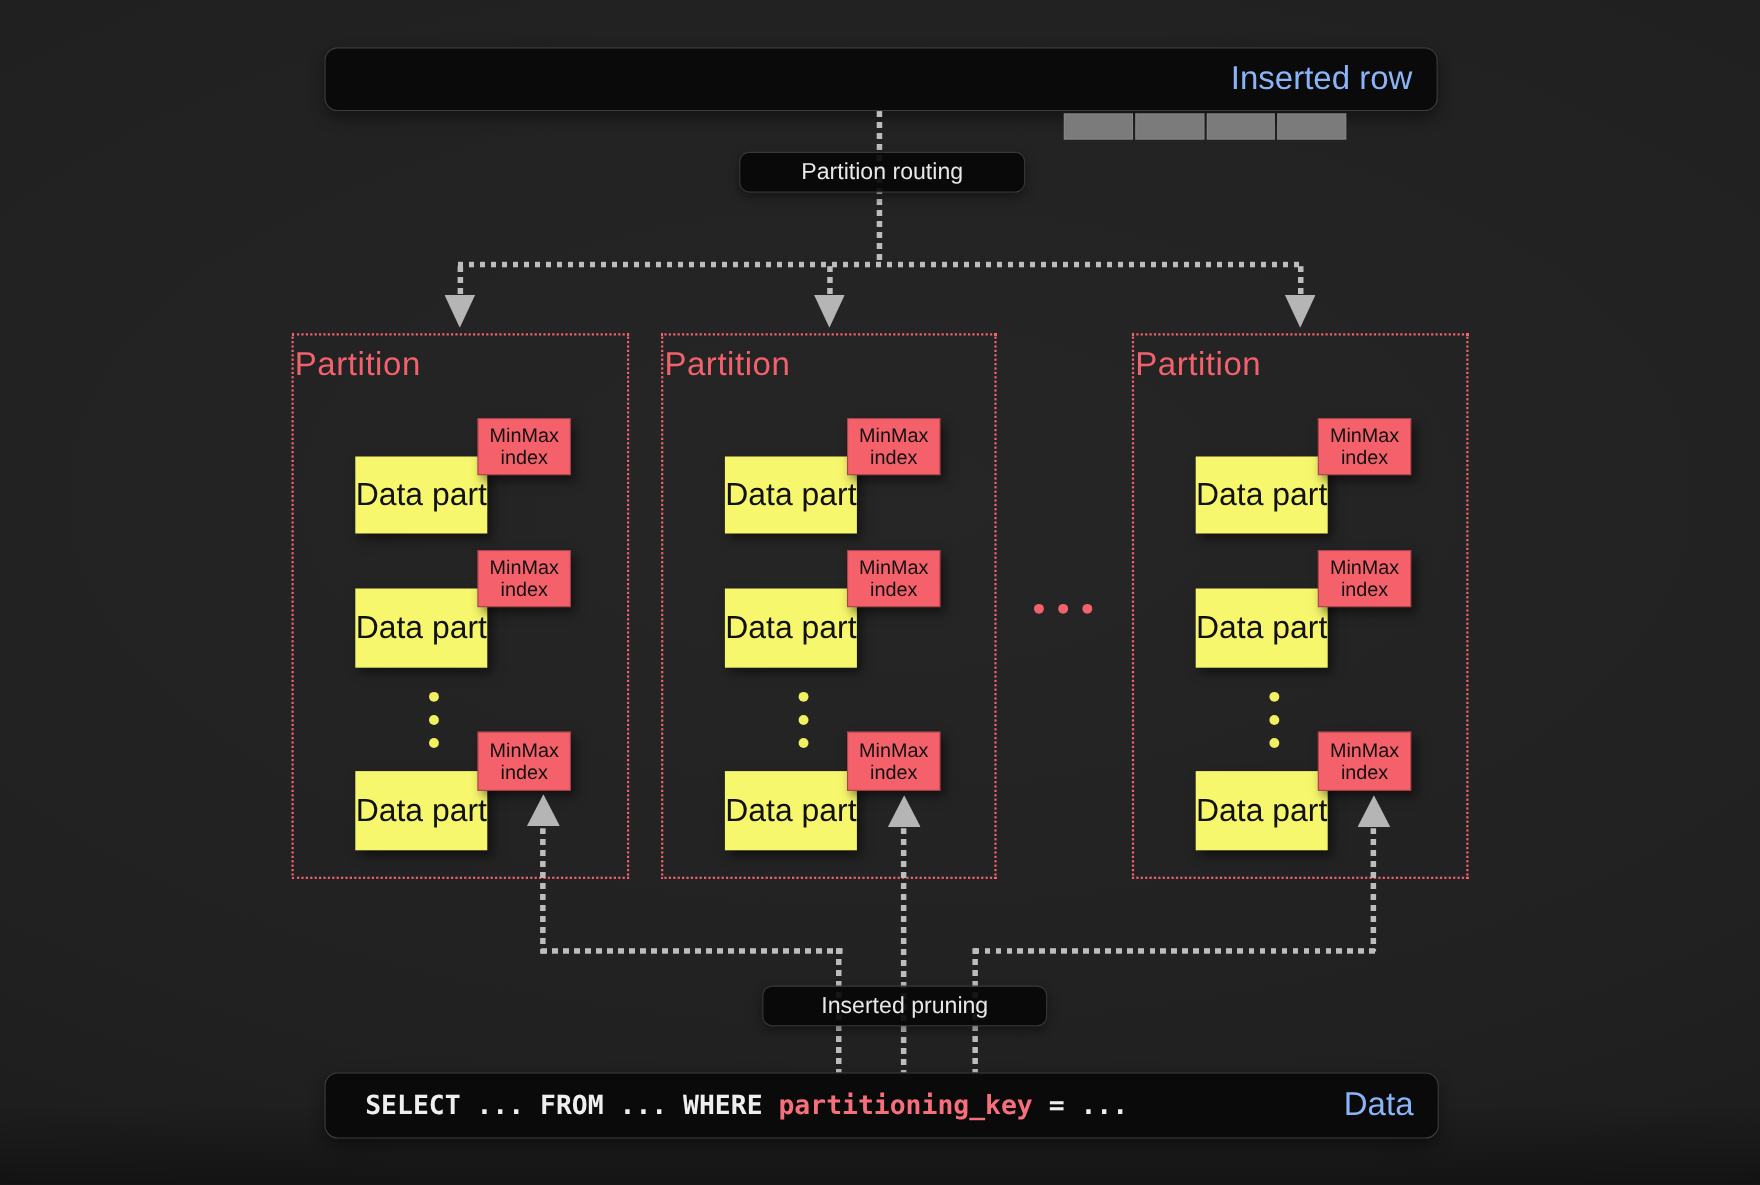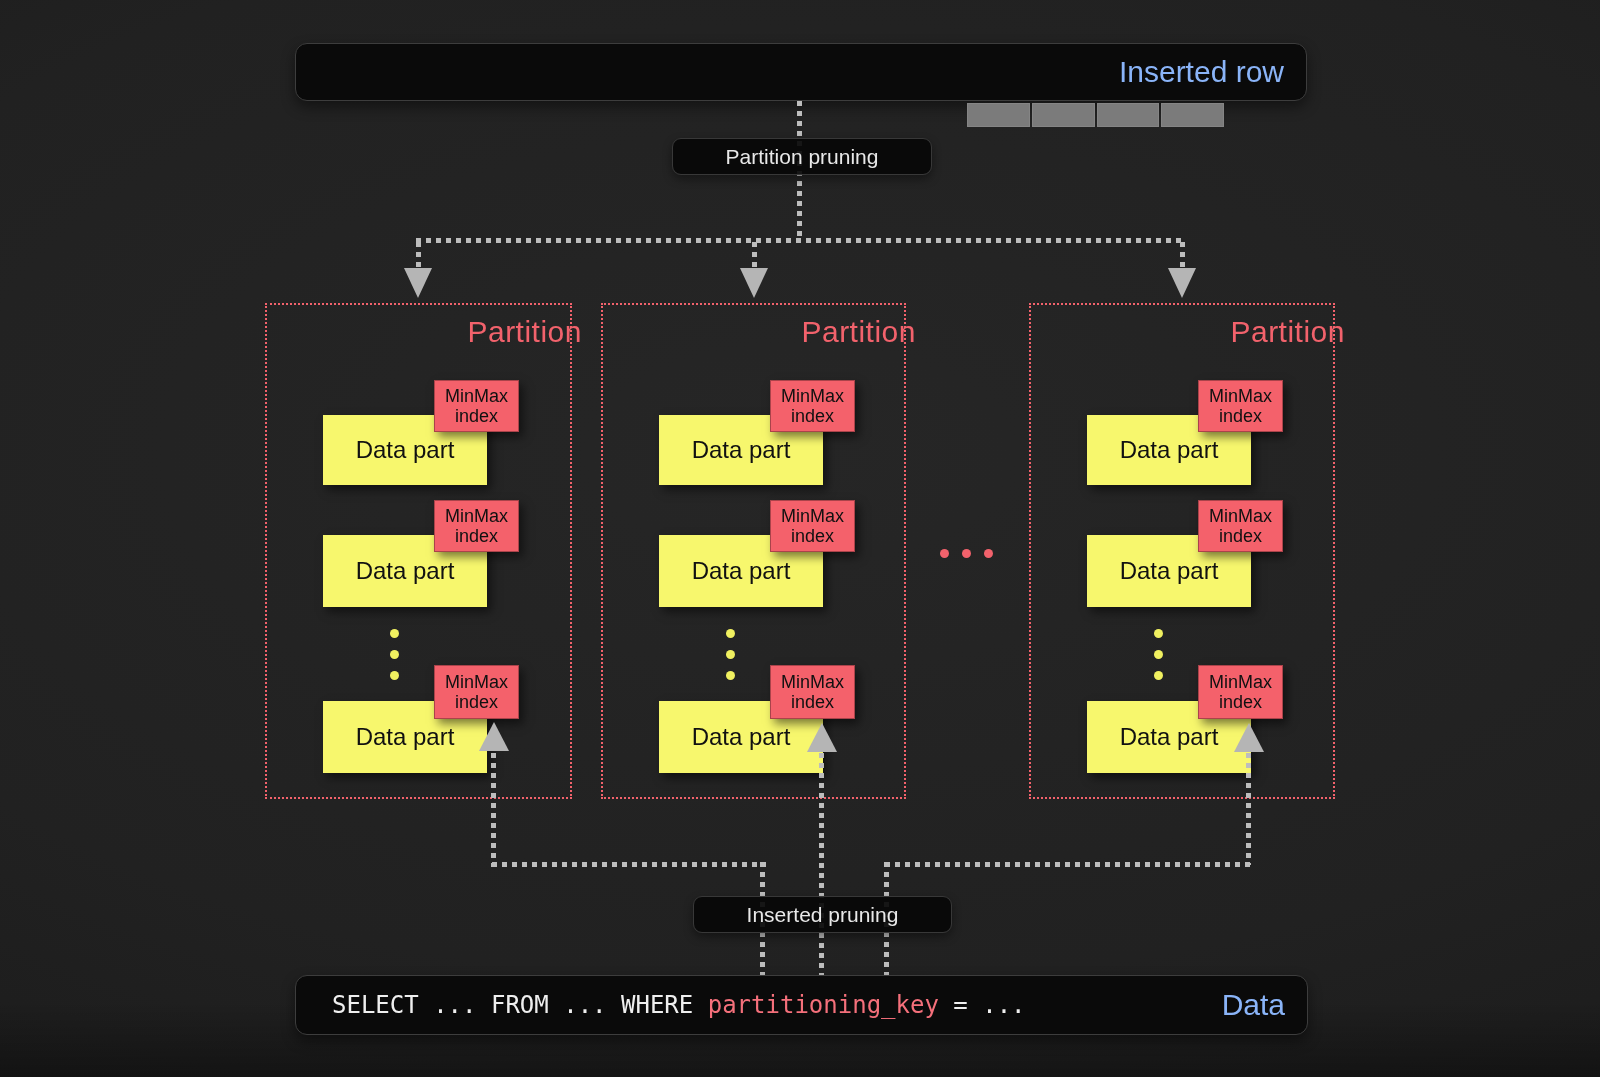--- a/index.html
+++ b/index.html
@@ -40,59 +40,59 @@
     clip-path:polygon(50% 0, 100% 100%, 0 100%);}
   
   .cells{position:absolute; left:671px; top:59px; width:257px; height:24px;
     display:flex; gap:2px; z-index:2;}
   .cell{flex:1; background:var(--cell-gray); box-shadow:inset 0 0 0 1px rgba(255,255,255,0.08);}
   .right-label{position:absolute; right:22px; top:0; height:100%;
     display:flex; align-items:center; color:var(--blue); font-size:30px; z-index:2;}
   
   .partition{position:absolute; top:303px; height:496px;
     border:2px dotted var(--red); z-index:0;}
-  .partition-title{position:absolute; top:10px; left:12px; width:100%;
-    text-align:right; color:var(--red); font-size:30px; letter-spacing:0.5px;}
-  .datapart{position:absolute; left:56px; width:164px; background:var(--yellow);
+  .partition-title{position:absolute; top:10px; left:1px; width:100%;
+    text-align:left; color:var(--red); font-size:30px; letter-spacing:0.5px;}
+  .datapart{position:absolute; left:56px; width:120px; background:var(--yellow);
     display:flex; align-items:center; justify-content:center; z-index:1;
-    color:var(--text-dark); font-size:24px; box-shadow:4px 5px 9px rgba(0,0,0,0.5);}
+    color:var(--text-dark); font-size:29px; box-shadow:4px 5px 9px rgba(0,0,0,0.5);}
   .minmax{position:absolute; left:167px; width:85px; background:var(--tag-red);
     display:flex; align-items:center; justify-content:center; text-align:center;
     z-index:2; color:var(--text-dark); font-size:18px; line-height:20px;
     box-shadow:4px 5px 9px rgba(0,0,0,0.5); border:1px solid rgba(0,0,0,0.3);}
   .r1t{top:75px; height:52px;} .r1b{top:110px; height:70px;}
   .r2t{top:195px; height:52px;} .r2b{top:230px; height:72px;}
   .r3t{top:360px; height:54px;} .r3b{top:396px; height:72px;}
   .vdots{position:absolute; left:123px; top:324px; display:flex; flex-direction:column; gap:12px;}
   .vdots span{width:9px; height:9px; border-radius:50%; background:#f0f060;}
   .hdots{position:absolute; left:940px; top:549px; display:flex; gap:13px; z-index:1;}
   .hdots span{width:9px; height:9px; border-radius:50%; background:var(--red);}
   
   .sql{position:absolute; left:36px; top:0; height:100%; display:flex; align-items:center;
     font-family:"DejaVu Sans Mono","Liberation Mono",monospace; font-size:24px;
-    color:#efefef; white-space:pre; z-index:2;}
+    color:#efefef; white-space:pre; z-index:2;font-weight:bold;}
   .sql .key{color:#f5707b;}
 </style>
 </head>
 <body>
 
 <div class="canvas">
 
   <div class="panel" style="left:295px; top:43px; width:1012px; height:58px;">
     <div class="cells">
       <div class="cell"></div>
       <div class="cell"></div>
       <div class="cell"></div>
       <div class="cell"></div>
     </div>
     <div class="right-label">Inserted row</div>
   </div>
 
   <div class="vline" style="left:797px; top:101px; height:139px;"></div>
-  <div class="chip" style="left:672px; top:138px; width:260px; height:37px;">Partition pruning</div>
+  <div class="chip" style="left:672px; top:138px; width:260px; height:37px;">Partition routing</div>
 
   <div class="hline" style="left:416px; top:238px; width:768px;"></div>
   <div class="vline" style="left:416px; top:242px; height:28px;"></div>
   <div class="vline" style="left:752px; top:242px; height:28px;"></div>
   <div class="vline" style="left:1180px; top:242px; height:28px;"></div>
   <div class="arrow-down" style="left:404px; top:268px;"></div>
   <div class="arrow-down" style="left:740px; top:268px;"></div>
   <div class="arrow-down" style="left:1168px; top:268px;"></div>
 
   <div class="partition" style="left:265px; width:307px;">

